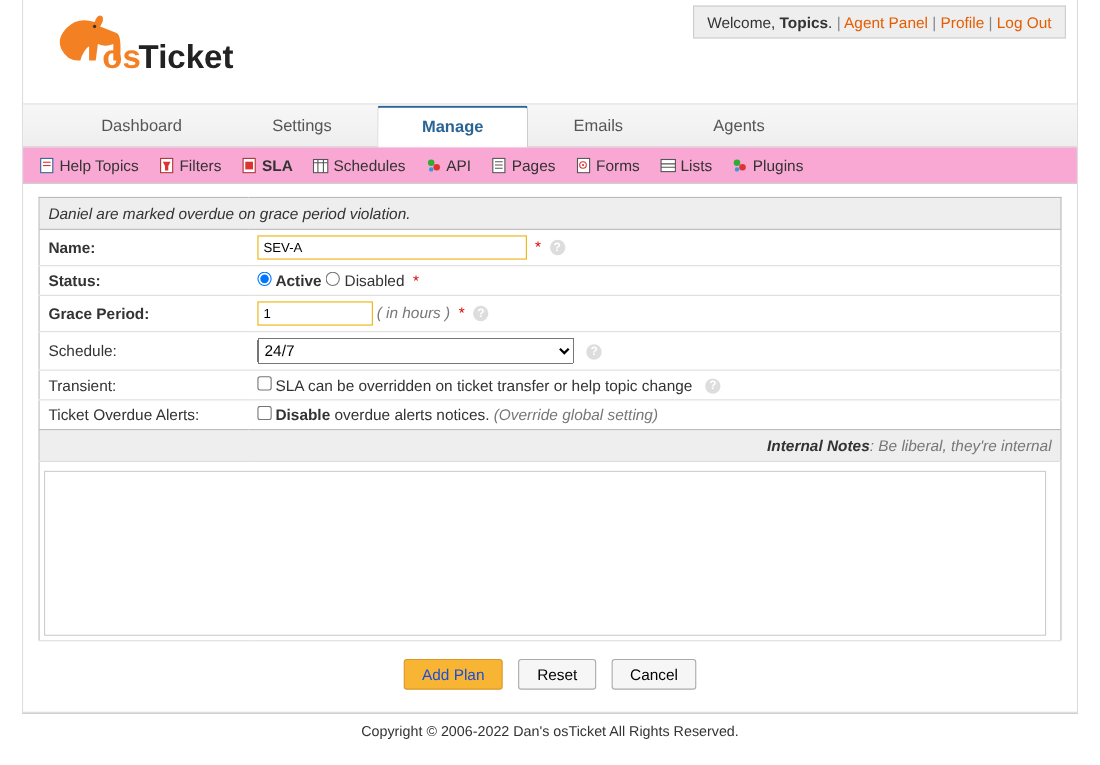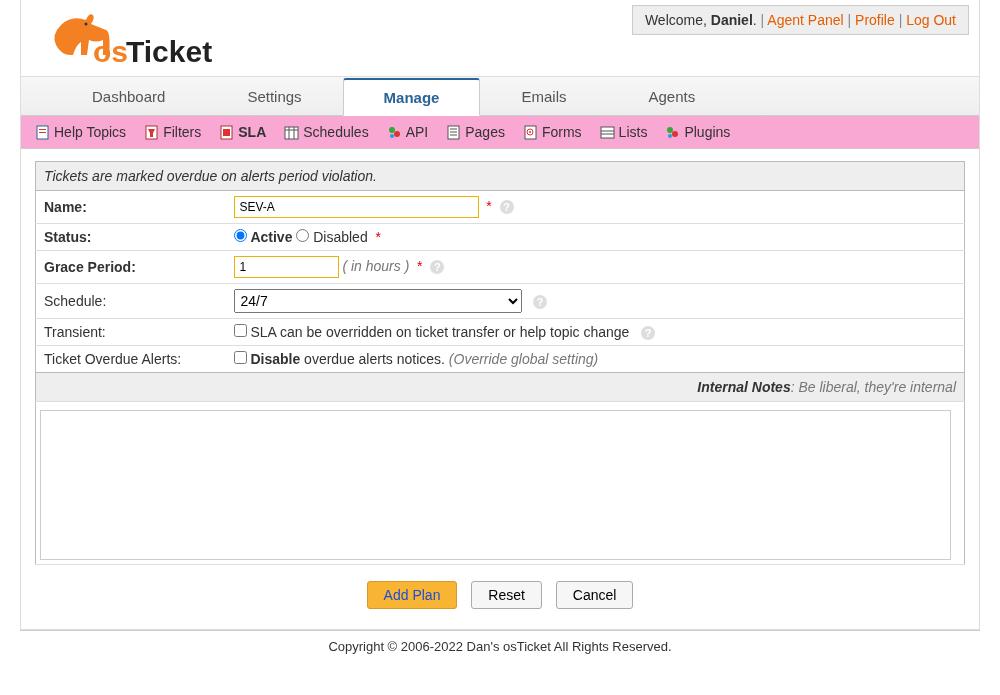--- a/index.html
+++ b/index.html
@@ -39,21 +39,21 @@
 .user-bar a { color: #e65c00; text-decoration: none; }
 .user-bar .sep { color: #888; }
 .user-bar b { font-weight: bold; }
 
 .nav-tabs {
   display: flex;
   background: linear-gradient(#f7f7f7,#eee);
   border-top: 1px solid #ddd;
   border-bottom: 1px solid #ccc;
   padding-left: 30px;
-  margin-top: 4px;
+  margin-top: 22px;
 }
 .nav-tabs .tab {
   padding: 9px 40px;
   font-size: 15px;
   color: #555;
   cursor: pointer;
   border: 1px solid transparent;
   border-bottom: none;
   position: relative;
   bottom: -1px;
@@ -189,21 +189,21 @@
       <svg width="200" height="62" viewBox="0 0 200 62">
         <g>
           <path d="M40 45 Q30 45 25 35 Q20 25 30 15 Q40 5 55 10 Q58 2 62 5 Q64 8 60 14 L75 20 Q80 22 78 45 L72 45 L72 30 Q65 33 58 30 L56 45 L50 45 L50 32 Q45 35 42 45 Z" fill="#f48024"></path>
           <ellipse cx="55" cy="14" rx="1.5" ry="1.5" fill="#333"></ellipse>
         </g>
         <text x="62" y="52" font-family="Arial" font-size="30" font-weight="bold" fill="#f48024">os</text>
         <text x="95" y="52" font-family="Arial Black, Arial" font-size="30" font-weight="900" fill="#222">Ticket</text>
       </svg>
     </div>
     <div class="user-bar">
-      <span>Welcome, </span><b>Daniel</b><span>.</span>
+      <span>Welcome, </span><b>Topics</b><span>.</span>
       <span class="sep"> | </span>
       <a href="#">Agent Panel</a>
       <span class="sep"> | </span>
       <a href="#">Profile</a>
       <span class="sep"> | </span>
       <a href="#">Log Out</a>
     </div>
   </div>
 
   <div class="nav-tabs">
@@ -287,21 +287,21 @@
           </svg></span>
       <span>Plugins</span>
     </div>
   </div>
 
   <div class="content">
 
     <table class="form-table">
       <tbody>
           <tr class="header-row">
-        <td colspan="2">Tickets are marked overdue on alerts period violation.</td>
+        <td colspan="2">Daniel are marked overdue on grace period violation.</td>
       </tr>
       <tr>
         <td class="label">Name:</td>
         <td>
           <input type="text" class="name-input" value="SEV-A" style="">
           &nbsp;<span class="req">*</span>
           &nbsp;<span class="help-icon">?</span>
         </td>
       </tr>
       <tr>

